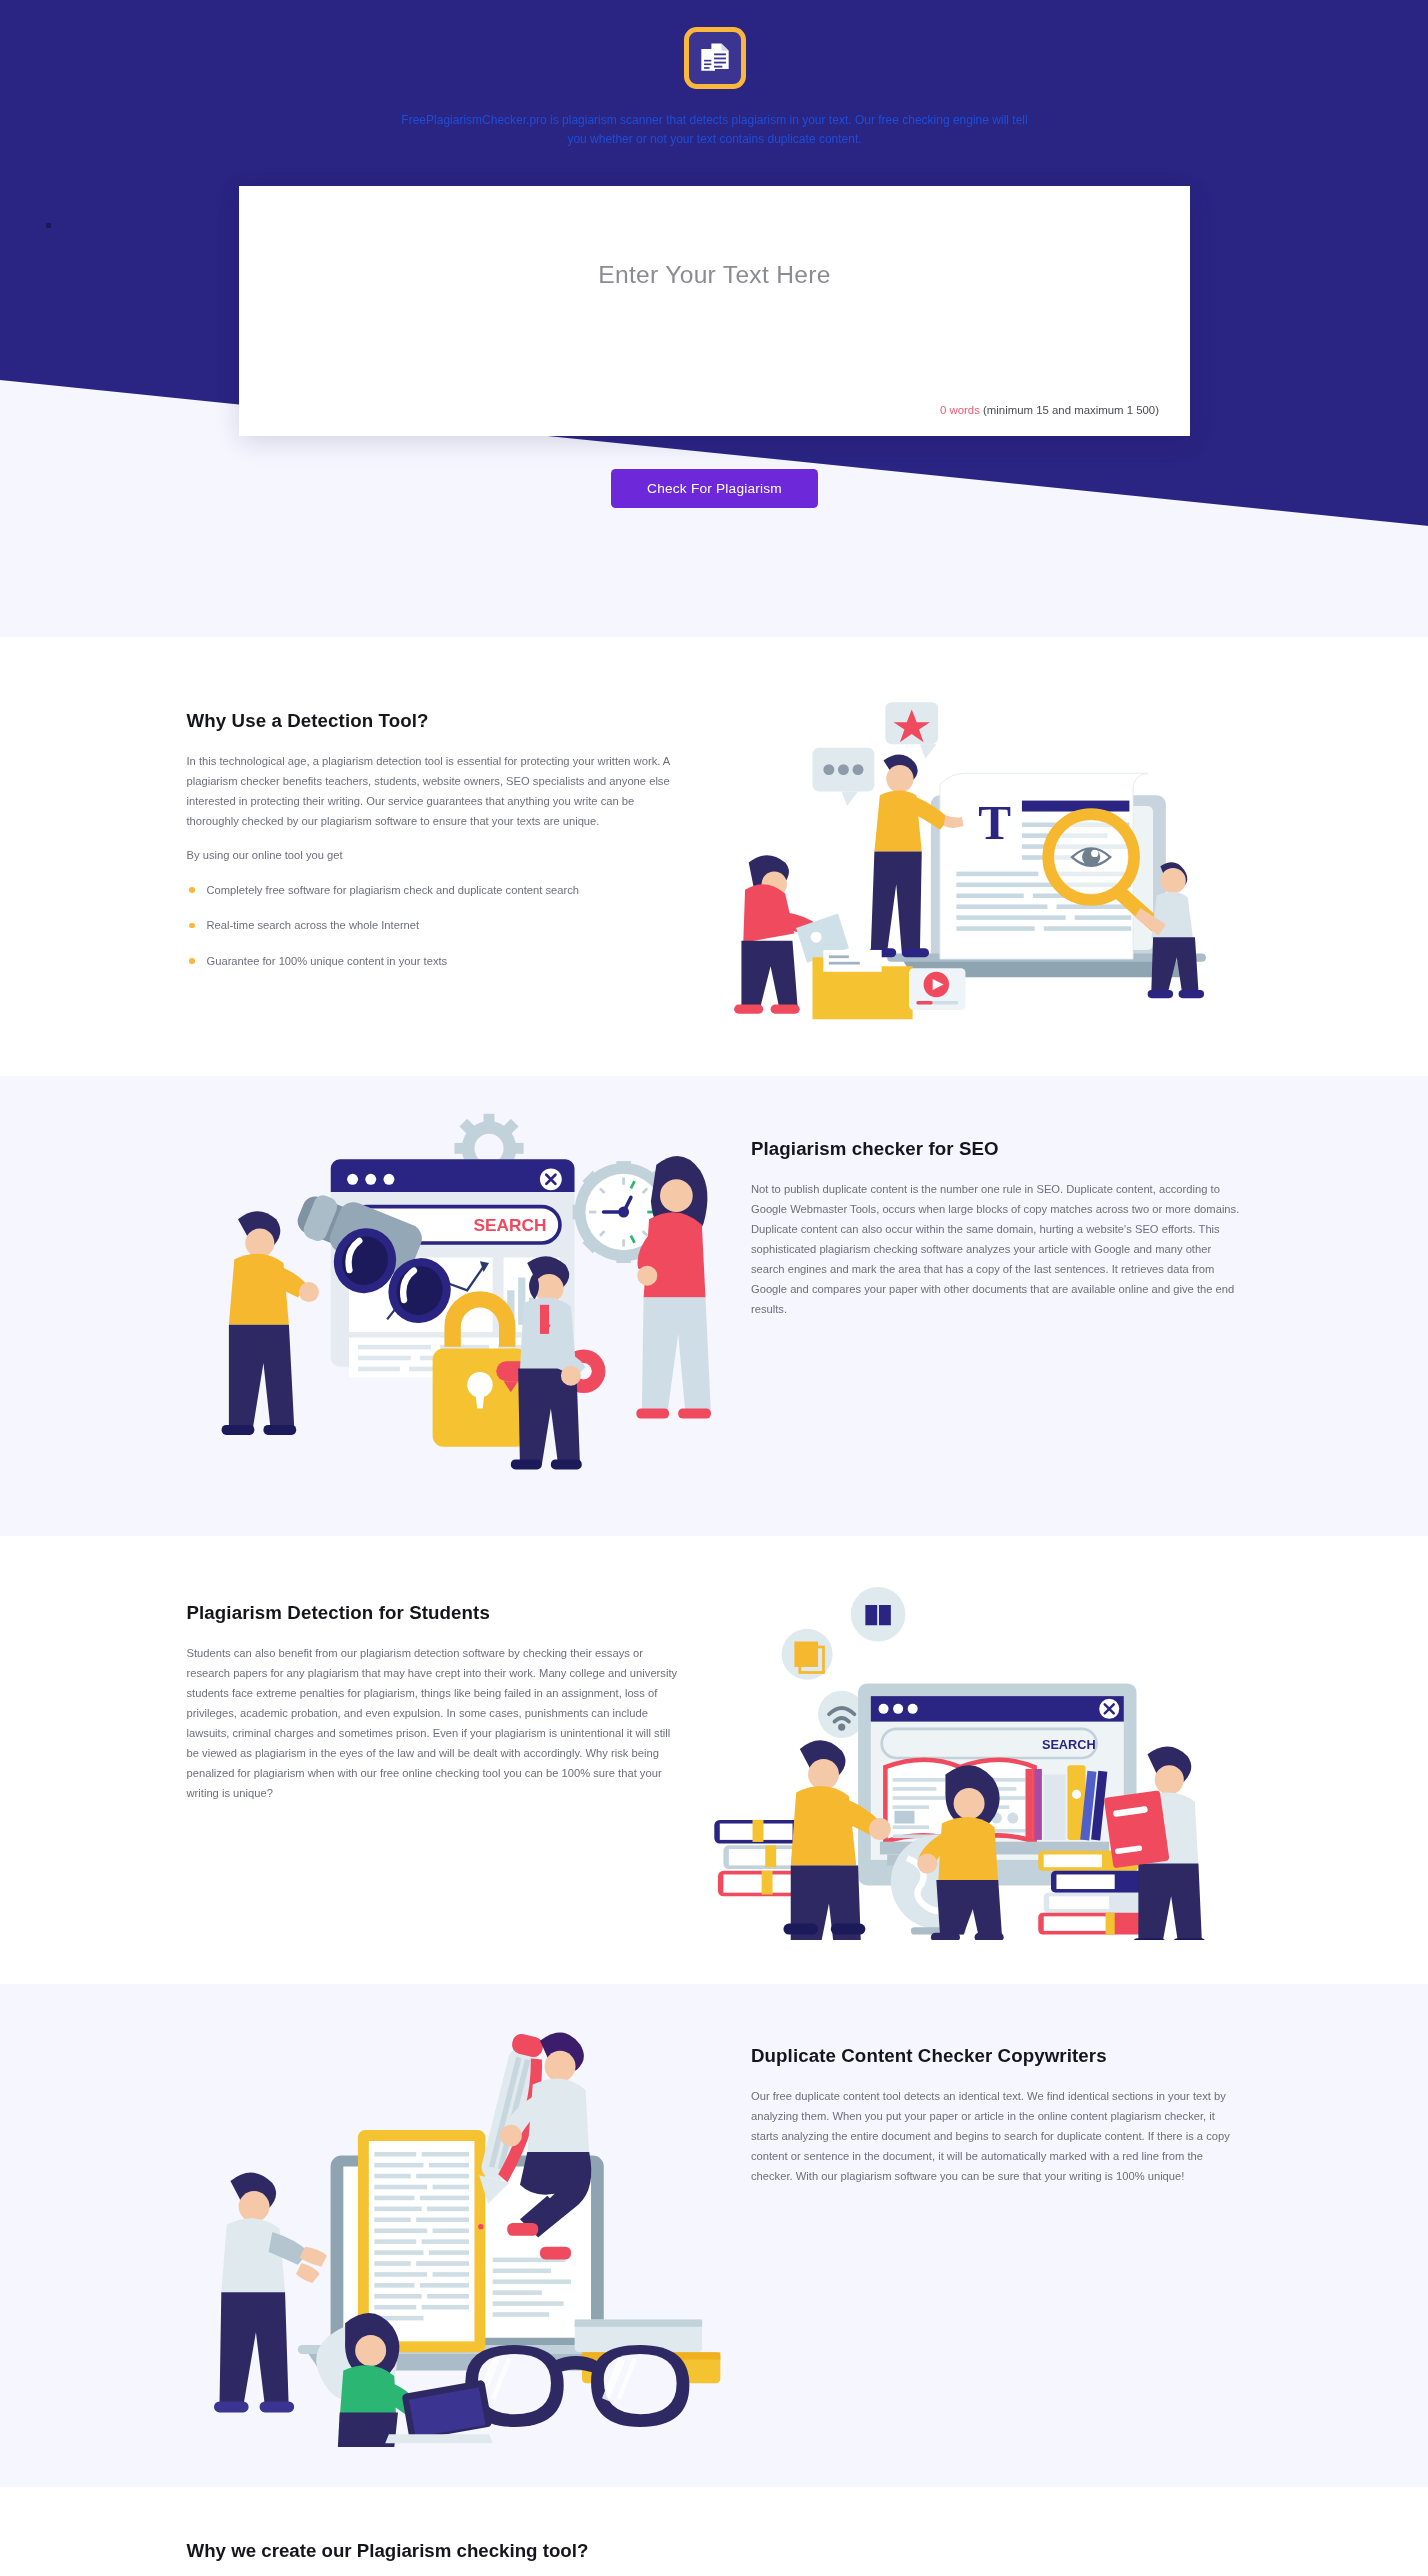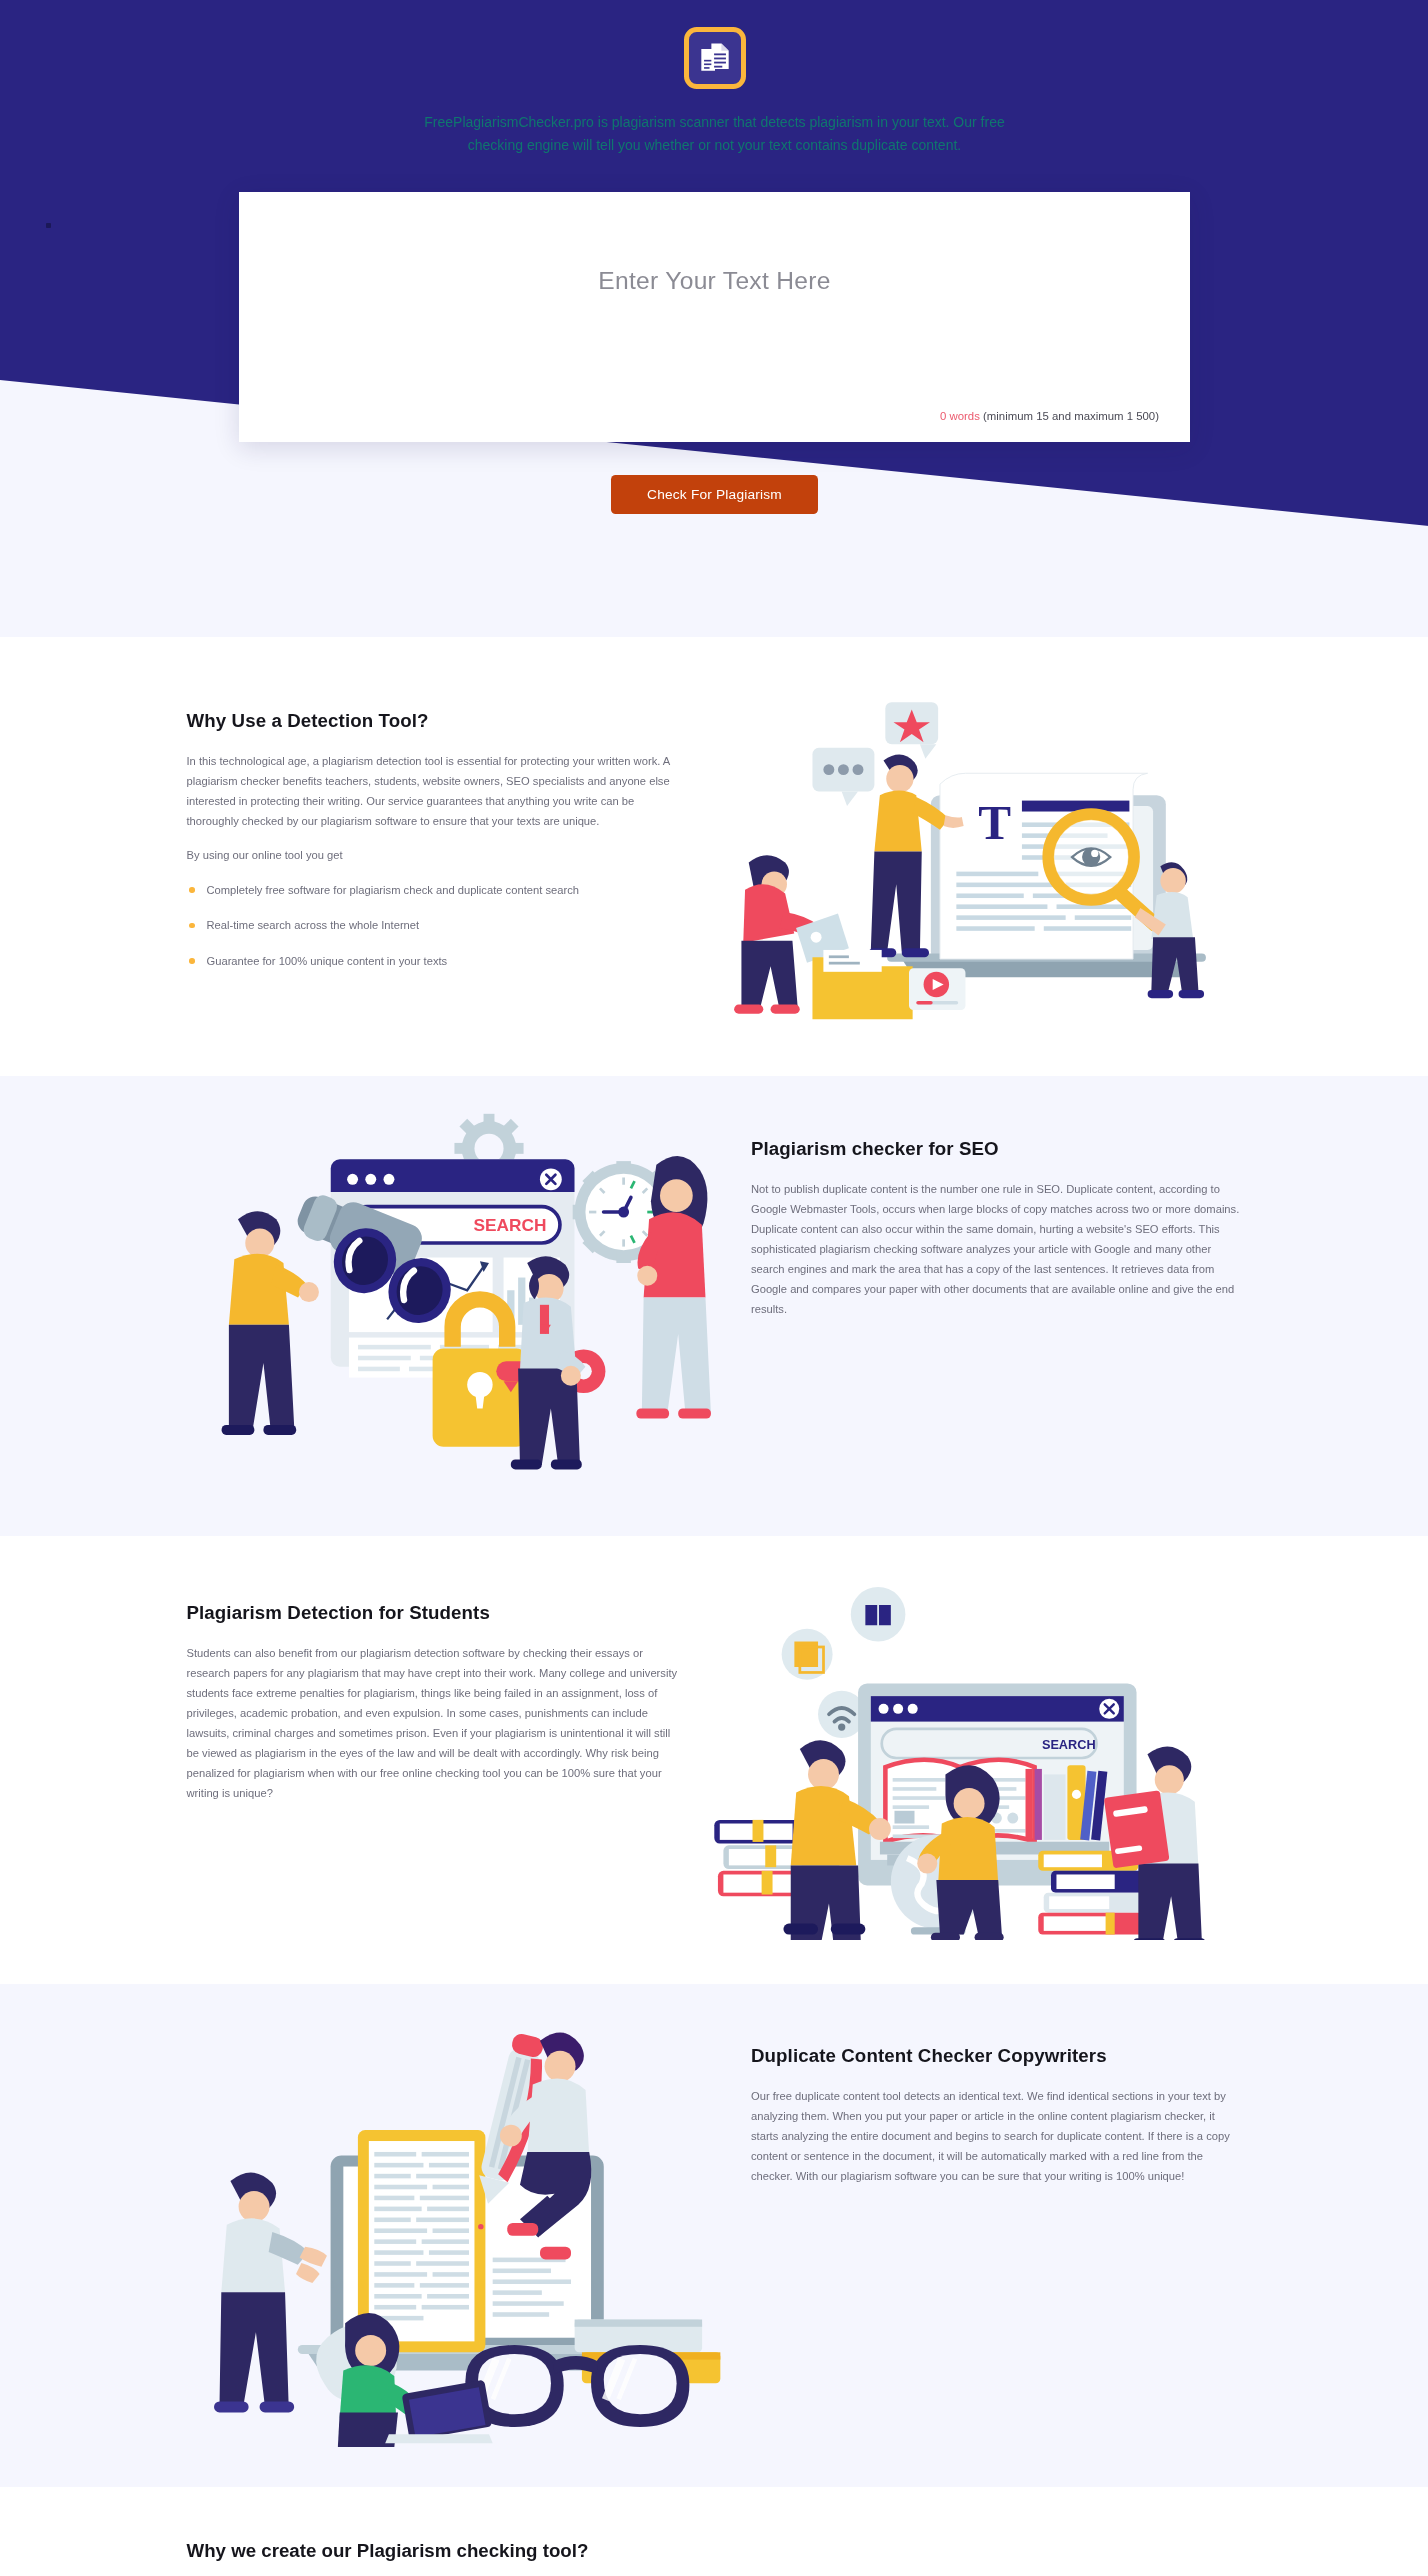--- a/index.html
+++ b/index.html
@@ -37,21 +37,21 @@
     background:#3b3490;
     position:relative;
   }
   .logo-box svg { position:absolute; left:50%; top:50%; transform:translate(-50%,-50%); }
   .hero-title {
     margin-top:24px;
     font-size:24.6px; font-weight:bold; color:#ffffff; letter-spacing:0.2px;
   }
   .hero-sub {
     margin:22px auto 0; width:637px;
-    font-size:14px; line-height:1.62; color:#0f766e; font-weight:300;
+    font-size:12px; line-height:1.62; color:#1d4ed8; font-weight:300;
   }
 
   
   .editor-card {
     position:relative; z-index:4;
     width:951px; margin:36px auto 0;
     height:250px;
     background:#ffffff;
     box-shadow:0 5.5px 24px rgba(25,20,80,.14);
     padding:2px 24px;
@@ -61,21 +61,21 @@
     font-size:24.6px; color:#8b8b94; font-weight:300; letter-spacing:0.3px;
   }
   .editor-counter {
     position:absolute; right:31px; bottom:20px;
     font-size:11.4px; color:#4a4a55; font-weight:300;
   }
   .editor-counter .words { color:#ec5a6e; }
 
   .check-btn {
     display:block; margin:33px auto 10px;
-    background:#c2410c; color:#ffffff;
+    background:#6d28d9; color:#ffffff;
     border:0; border-radius:4.6px;
     padding:12px 36px;
     font-size:13.7px; font-family:"Liberation Sans", sans-serif;
     font-weight:300; letter-spacing:0.2px;
     cursor:default;
   }
 
   
   .section { width:1429px; }
   .section.white { background:#ffffff; }

